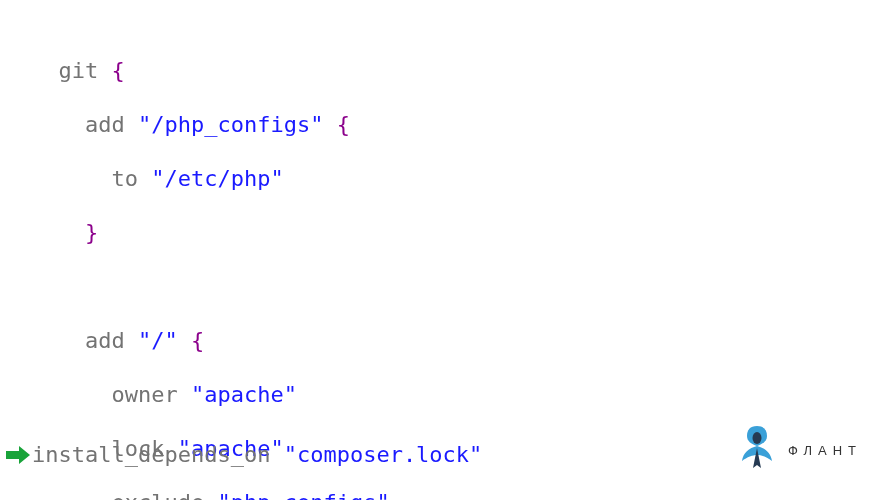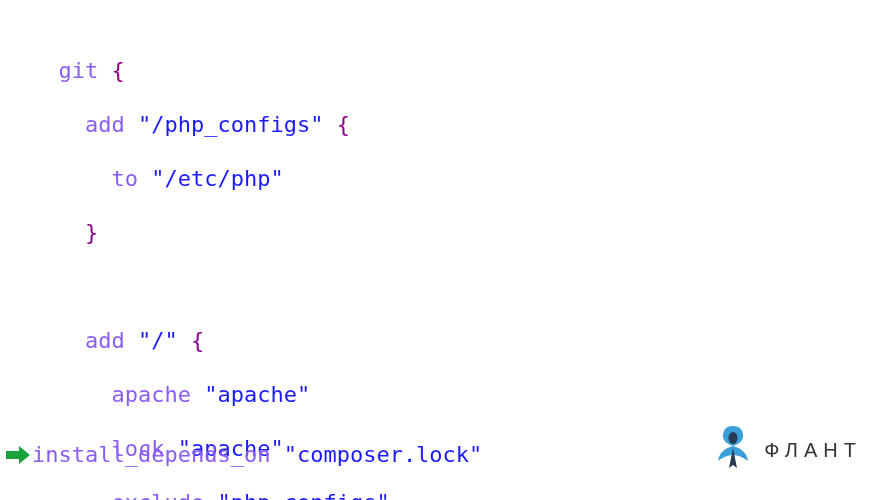--- a/index.html
+++ b/index.html
@@ -12,21 +12,21 @@
     font-size: 22px;
     line-height: 27px;
     position: relative;
     overflow: hidden;
   }
   .code-area {
     padding-top: 30px;
     padding-left: 32px;
     white-space: pre;
   }
-  .kw   { color: #8b5cf6; }
+  .kw   { color: #737373; }
   .str  { color: #1a1aff; }
   .br   { color: #8b008b; }
   .indent1 { display: inline-block; width: 2ch; }
   .indent2 { display: inline-block; width: 4ch; }
   .indent3 { display: inline-block; width: 6ch; }
   .arrow-row {
     position: absolute;
     bottom: 32px;
     left: 6px;
     display: flex;
@@ -36,36 +36,36 @@
   .logo {
     position: absolute;
     bottom: 24px;
     right: 28px;
     display: flex;
     align-items: center;
     gap: 10px;
   }
   .logo-text {
     font-family: "Arial", "Helvetica Neue", sans-serif;
-    font-size: 20px;
+    font-size: 13px;
     letter-spacing: 6px;
     color: #333333;
   }
 </style>
 </head>
 <body>
 
 <div class="code-area">
 <div><span class="indent1"></span><span class="kw">git</span> <span class="br">{</span></div>
 <div><span class="indent2"></span><span class="kw">add</span> <span class="str">"/php_configs"</span> <span class="br">{</span></div>
 <div><span class="indent3"></span><span class="kw">to</span> <span class="str">"/etc/php"</span></div>
 <div><span class="indent2"></span><span class="br">}</span></div>
 <div>&nbsp;</div>
 <div><span class="indent2"></span><span class="kw">add</span> <span class="str">"/"</span> <span class="br">{</span></div>
-<div><span class="indent3"></span><span class="kw">apache</span> <span class="str">"apache"</span></div>
+<div><span class="indent3"></span><span class="kw">owner</span> <span class="str">"apache"</span></div>
 <div><span class="indent3"></span><span class="kw">lock</span> <span class="str">"apache"</span></div>
 <div><span class="indent3"></span><span class="kw">exclude</span> <span class="str">"php_configs"</span></div>
 
 
 
 </div>
 
 <div class="arrow-row">
   <span class="arrow-icon">
     <svg width="26" height="22" viewBox="0 0 26 22">

